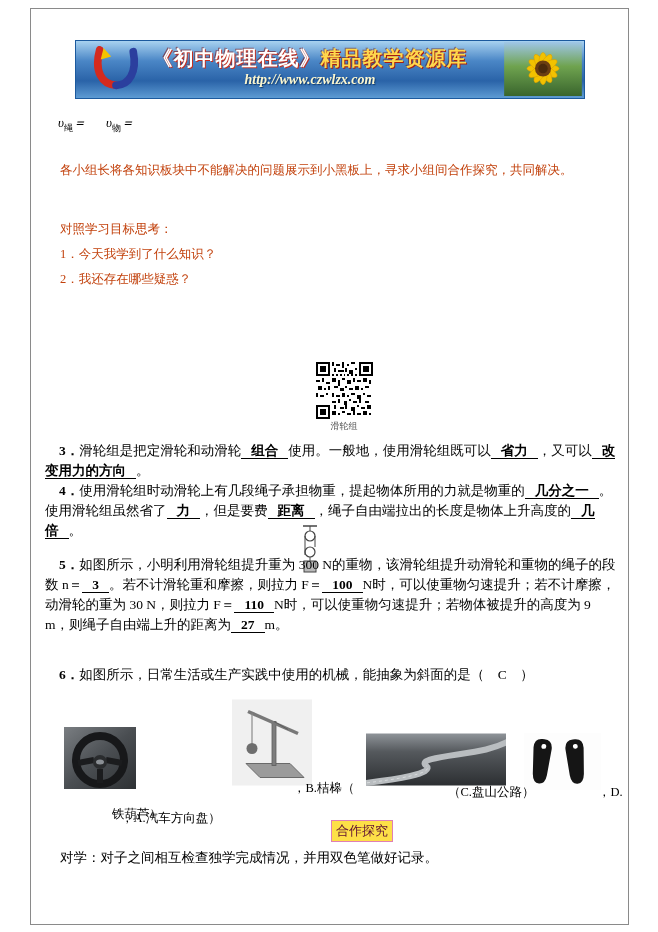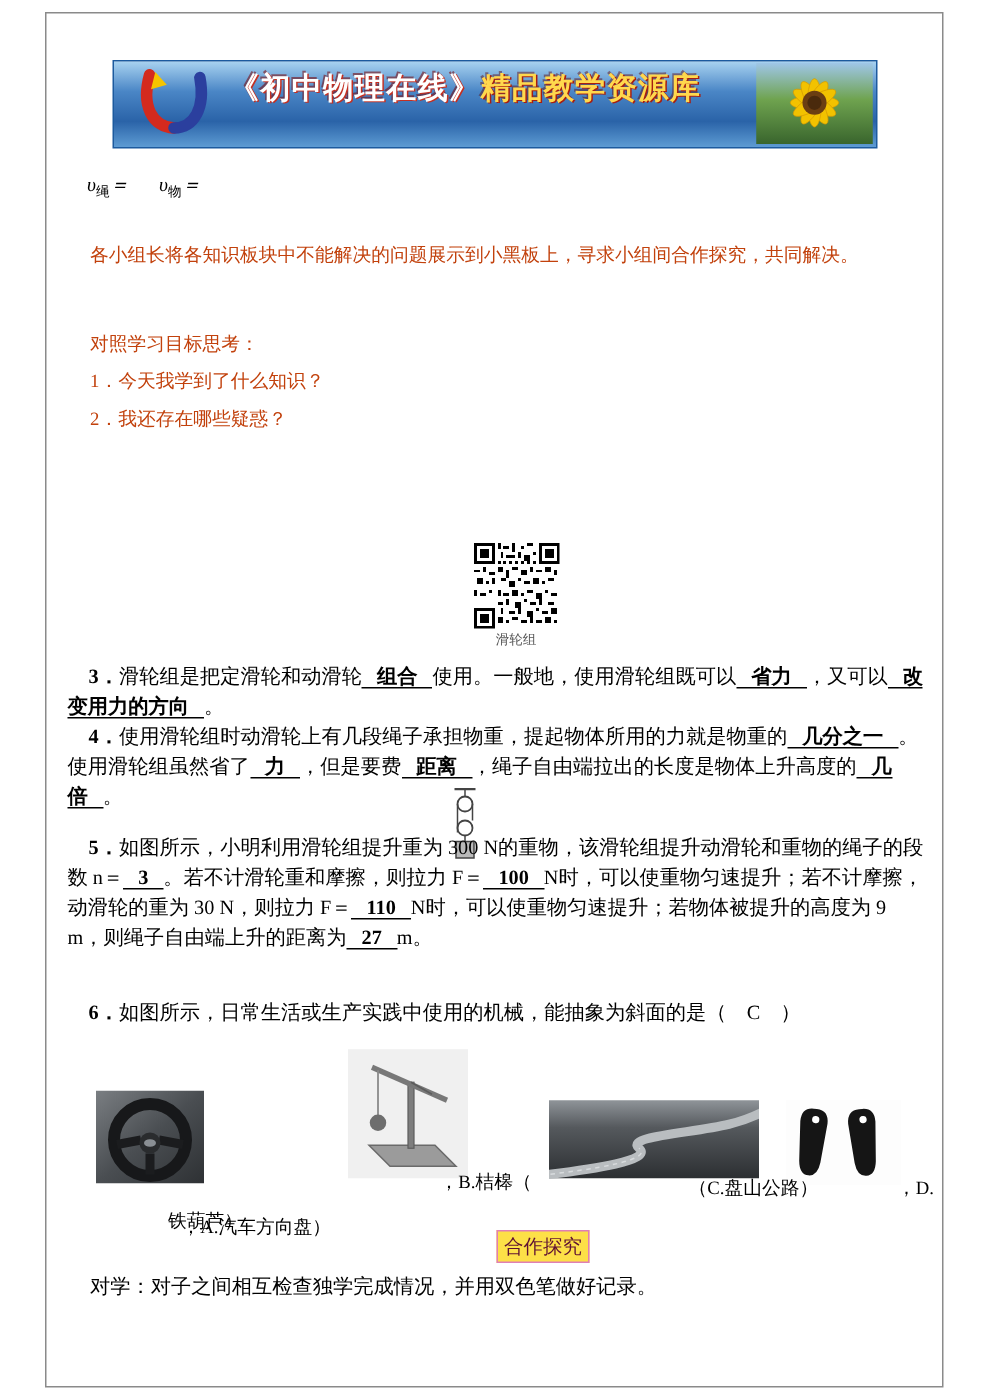--- a/index.html
+++ b/index.html
@@ -48,21 +48,21 @@
   .img-a{position:absolute;left:64px;top:727px;width:72px;height:62px;}
   .img-b{position:absolute;left:232px;top:699px;width:80px;height:87px;}
   .img-c{position:absolute;left:366px;top:733px;width:140px;height:53px;}
   .img-d{position:absolute;left:524px;top:733px;width:77px;height:57px;}
   .img-a svg,.img-b svg,.img-c svg,.img-d svg{width:100%;height:100%;display:block;}
 
   .opt-label{position:absolute;font-size:12.5px;}
   .lab-a{left:121px;top:810px;}
   .lab-b{left:293px;top:780px;}
   .lab-b2{left:112px;top:806px;}
-  .lab-c{left:459px;top:784px;}
+  .lab-c{left:448px;top:784px;}
   .lab-d{left:598px;top:784px;}
 
   .coop{position:absolute;left:331px;top:820px;background:#fde047;color:#5e1033;
         font-weight:normal;font-size:13px;padding:1px 4px;border:1px solid #e07fb4;}
 
   .footer-note{position:absolute;left:60px;top:849px;font-size:13.5px;margin:0;}
 </style>
 </head>
 <body>
 
@@ -70,20 +70,21 @@
 
   <div class="page-border"></div>
 
   <div class="banner">
     <svg class="logo" viewBox="0 0 54 48">
       <path d="M10,4 C4,26 12,40 27,41" fill="none" stroke="#d42a1e" stroke-width="8" stroke-linecap="round"></path>
       <path d="M45,6 C49,27 41,41 27,41" fill="none" stroke="#2b3f9e" stroke-width="8" stroke-linecap="round"></path>
       <path d="M14,2 l8,9 -11,3 z" fill="#f5c400"></path>
     </svg>
     <div class="banner-title"><span class="t1">《初中物理在线》</span><span class="t2">精品教学资源库</span></div>
+    <div class="banner-url">http://www.czwlzx.com</div>
     <svg class="sunflower" viewBox="0 0 82 57">
       <defs>
         <linearGradient id="sfbg" x1="0" y1="0" x2="0" y2="1">
           <stop offset="0" stop-color="#9fc6e8"></stop>
             <stop offset="0.45" stop-color="#6fa34f"></stop>
             <stop offset="1" stop-color="#39652d"></stop>
         </linearGradient>
       </defs>
       <rect width="82" height="57" fill="url(#sfbg)"></rect>
       <g transform="translate(41,28)">

